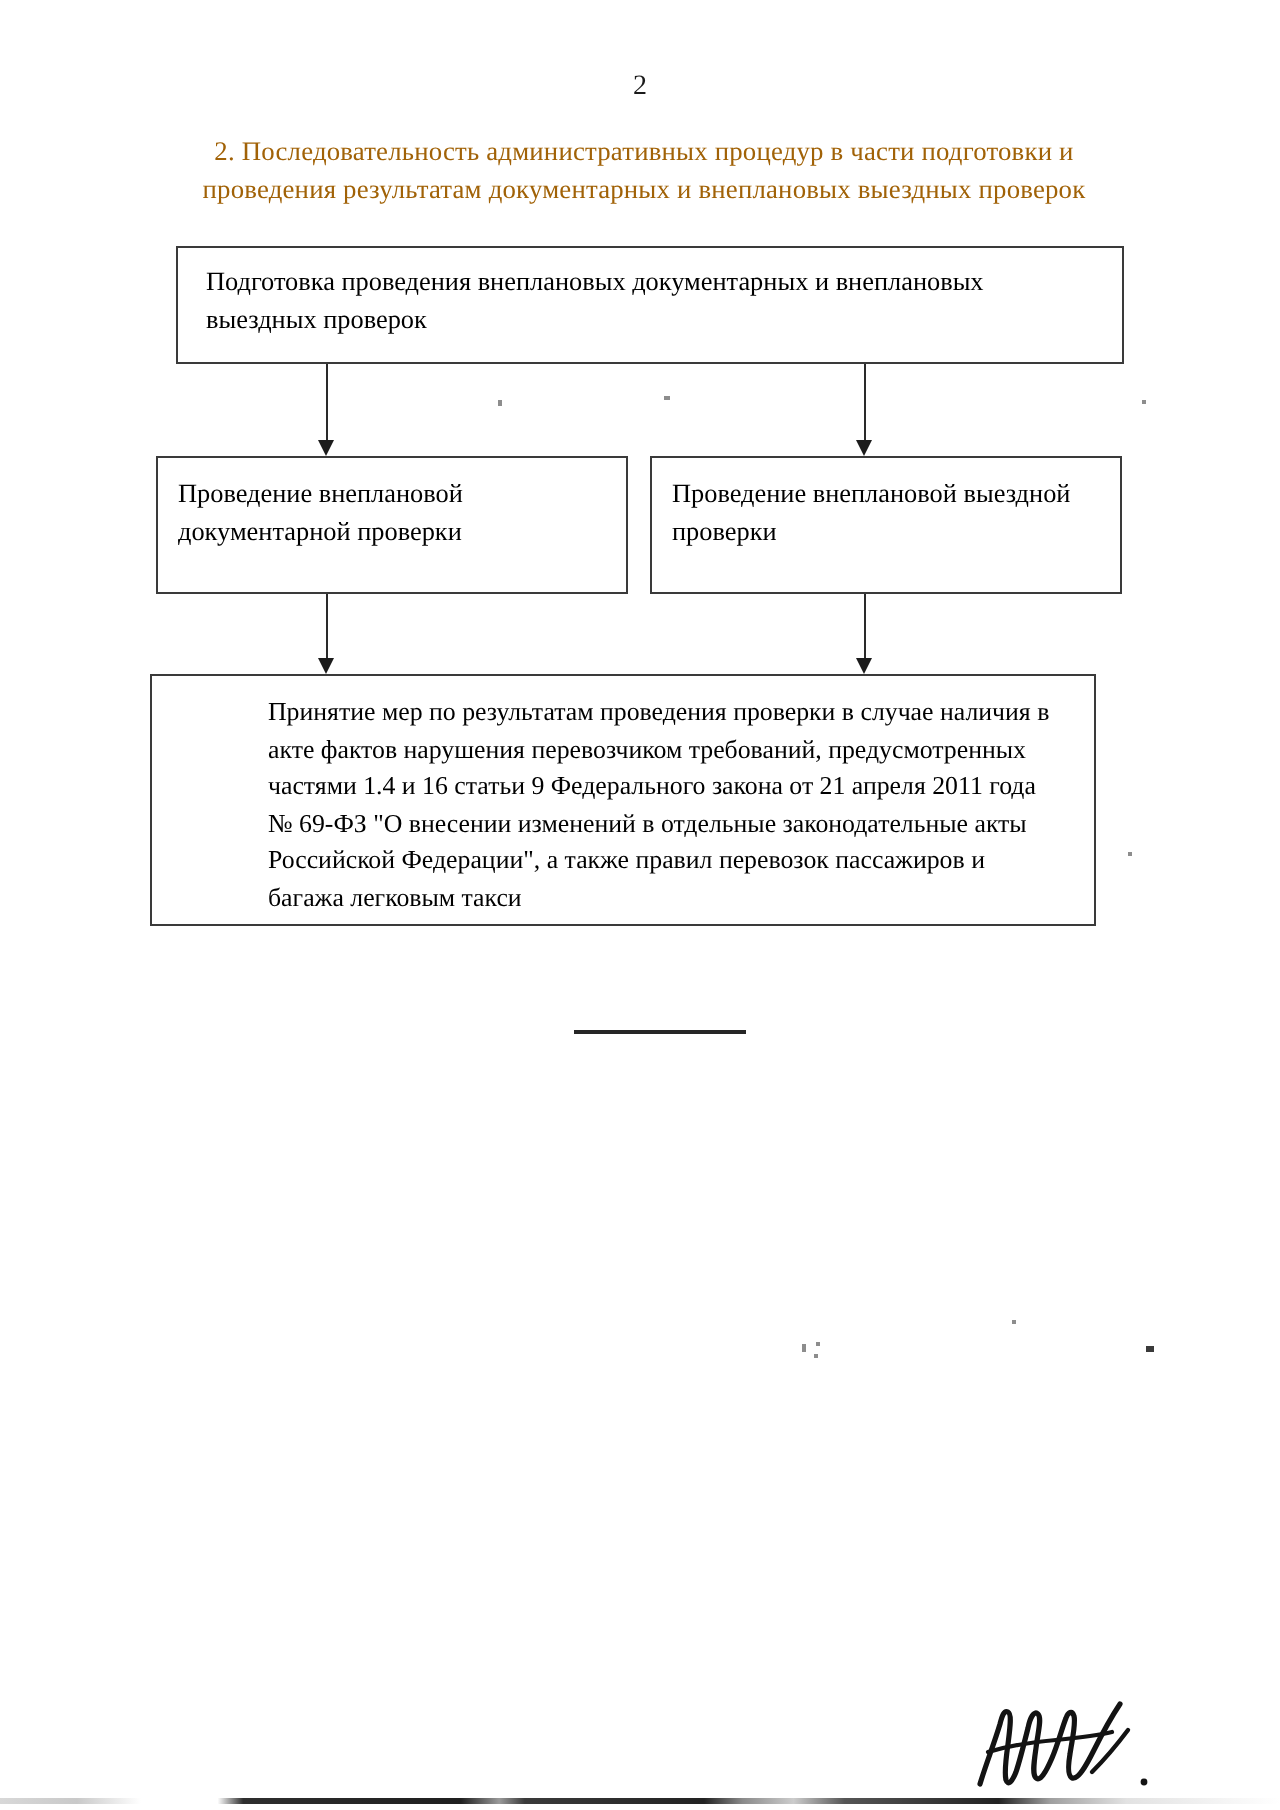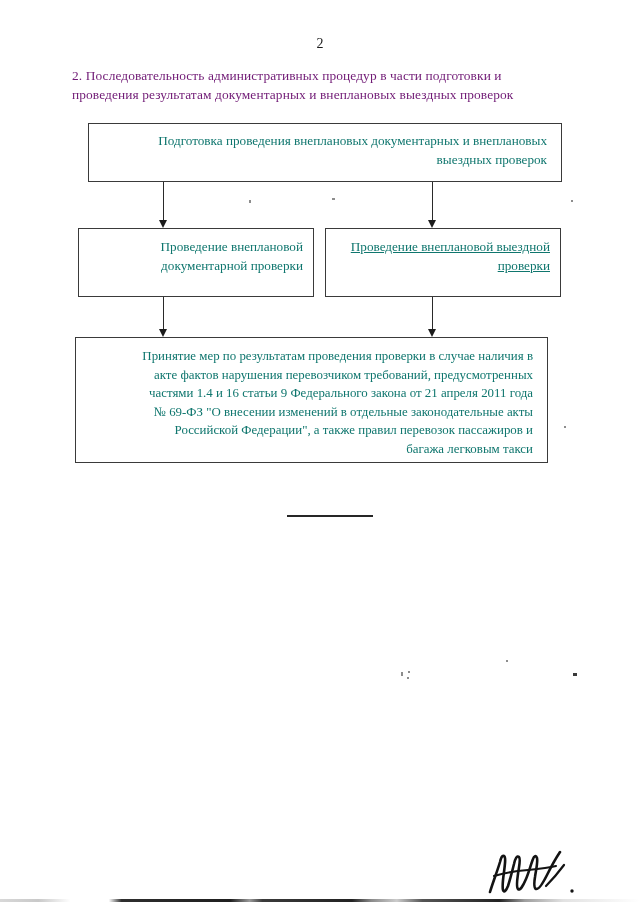--- a/index.html
+++ b/index.html
@@ -32,36 +32,37 @@
     line-height: 16px;
     color: #1a1a1a;
   }
 
   
   .doc-heading {
     position: absolute;
     top: 66px;
     left: 72px;
     width: 500px;
+    text-align: center;
     font-size: 13.4px;
     line-height: 19px;
-    color: #701a75;
+    color: #a16207;
     letter-spacing: 0.1px;
   }
   .doc-heading .line-1 { display: block; }
   .doc-heading .line-2 { display: block; }
 
   
   .flow-box {
     position: absolute;
     box-sizing: border-box;
     border: 1.2px solid #3a3a3a;
     background: #ffffff;
-    text-align: right;
-    color: #0f766e;
+    text-align: left;
+    color: #000000;
   }
   .flow-box .box-text {
     display: block;
     font-size: 13.2px;
     line-height: 19px;
   }
 
   #box-prep {
     left: 88px;
     top: 123px;
@@ -77,21 +78,20 @@
     height: 69px;
     padding: 8px 10px 0 10px;
   }
 
   #box-field-check {
     left: 325px;
     top: 228px;
     width: 236px;
     height: 69px;
     padding: 8px 10px 0 10px;
-    text-decoration: underline;
   }
 
   #box-measures {
     left: 75px;
     top: 337px;
     width: 473px;
     height: 126px;
     padding: 9px 14px 0 14px;
   }
   #box-measures .box-text {

